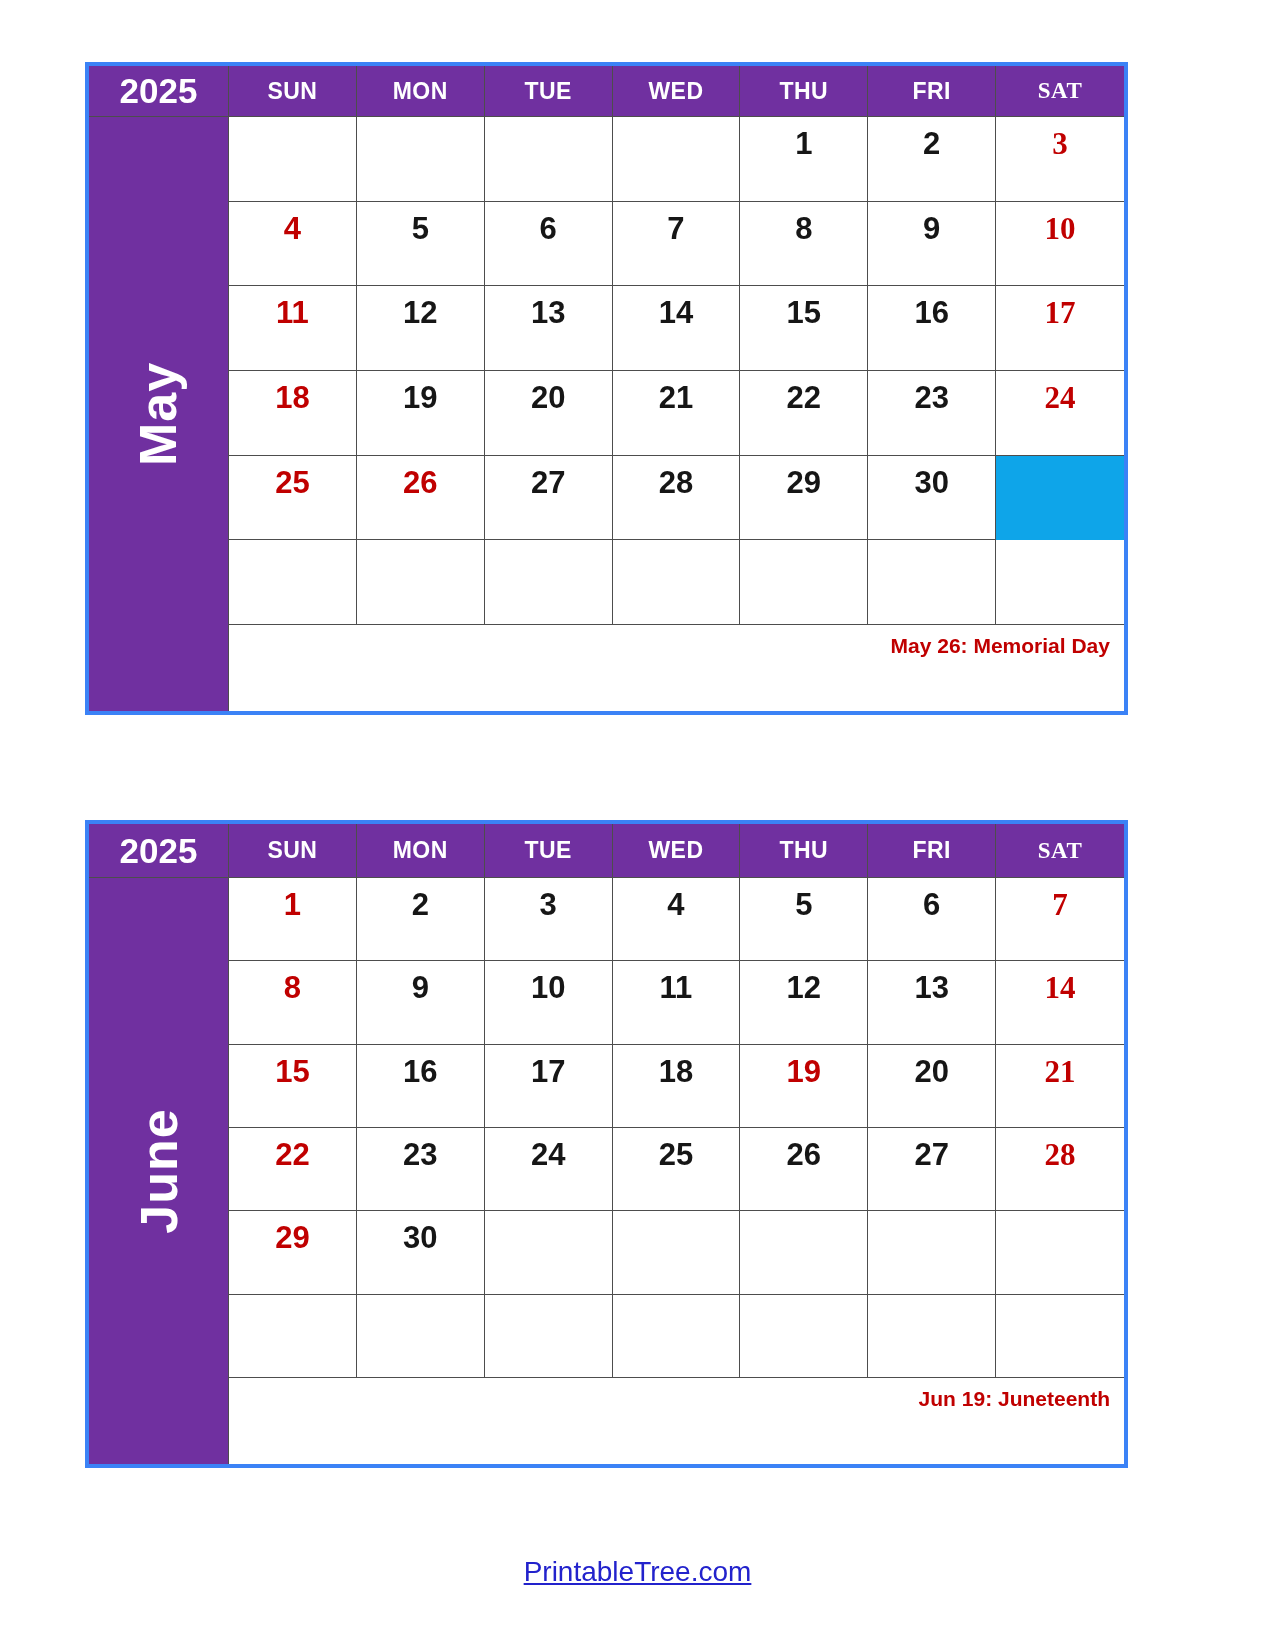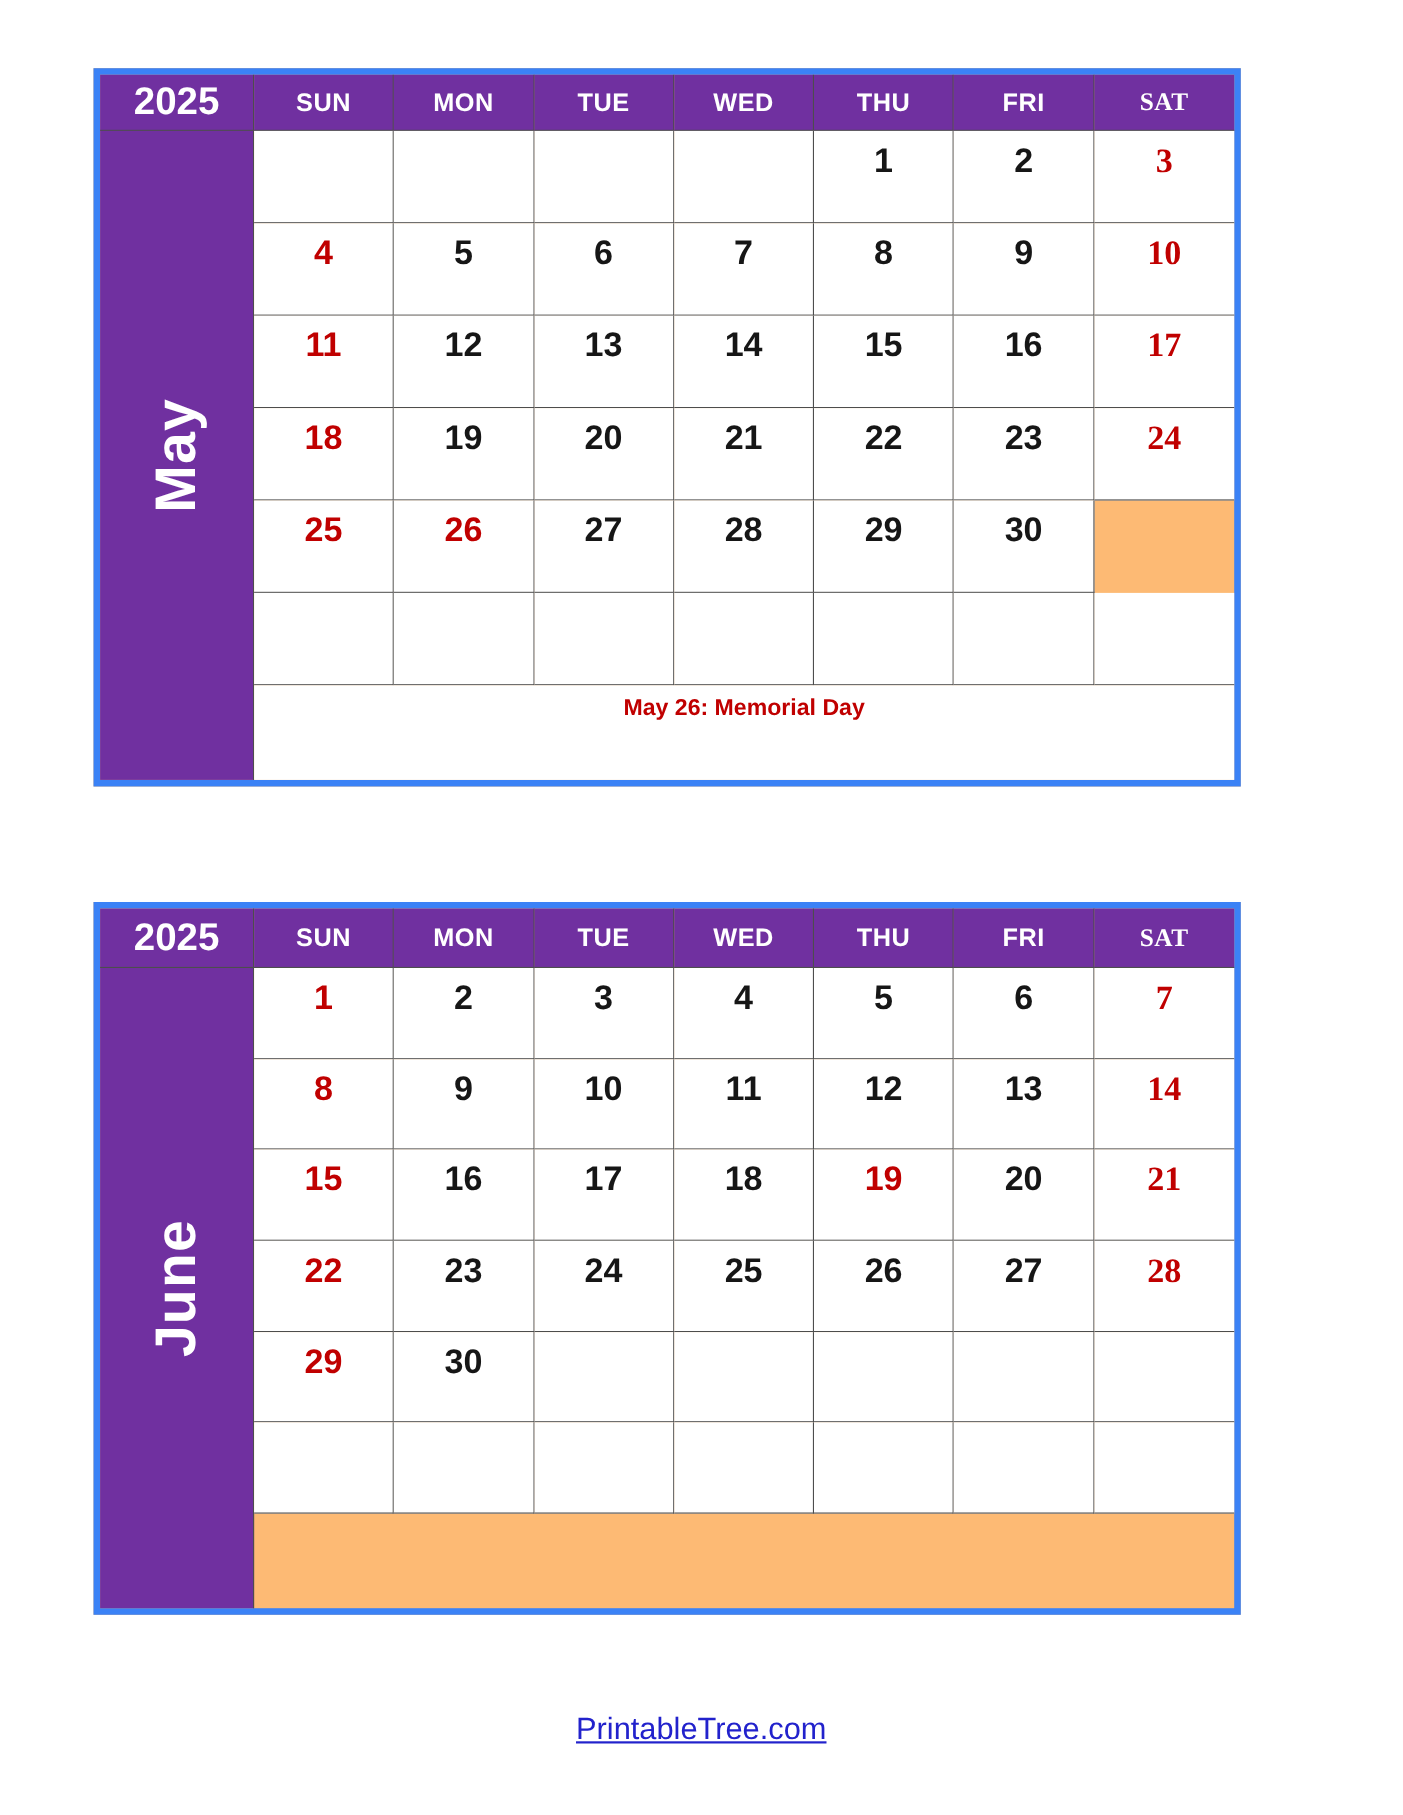--- a/index.html
+++ b/index.html
@@ -10,22 +10,22 @@
     position: relative;
     font-family: "Liberation Sans", "DejaVu Sans", sans-serif;
   }
 
   .calendar {
     position: absolute;
     left: 85px;
     width: 1043px;
     display: grid;
     grid-template-columns: 140px repeat(7, 1fr);
-    border: 6px solid #3b82f6;
-    background: #fdba74;
+    border: 4px solid #3b82f6;
+    background: #0ea5e9;
   }
   #cal-0 { top: 62px;  height: 653px; grid-template-rows: 51px repeat(6, 1fr) 86px; }
   #cal-1 { top: 820px; height: 648px; grid-template-rows: 54px repeat(6, 1fr) 86px; }
 
   .cell {
     border-right: 1px solid #4d4d4d;
     border-bottom: 1px solid #4d4d4d;
     overflow: hidden;
   }
   .cell.c7 { border-right: none; font-family: Liberation Serif, serif; }
@@ -68,21 +68,21 @@
   }
   .day-cell.red { color: #C00000; }
   .holiday-cell {
     grid-column: 2 / span 7;
     grid-row: 8;
     background: #ffffff;
     border-right: none; border-bottom: none;
     padding: 9px 14px;
     font-size: 21px; font-weight: bold;
     color: #C00000;
-    text-align: center;
+    text-align: right;
   }
 
   .footer {
     position: absolute;
     top: 1556px; left: 0;
     width: 100%;
     text-align: center;
   }
   .footer a {
     color: #2222CC;
@@ -196,17 +196,18 @@
     <div class="cell day-cell" style="grid-area: 6 / 6;"></div>
     <div class="cell day-cell" style="grid-area: 6 / 7;"></div>
     <div class="cell day-cell c7" style="grid-area: 6 / 8;"></div>
     <div class="cell day-cell" style="grid-area: 7 / 2;"></div>
     <div class="cell day-cell" style="grid-area: 7 / 3;"></div>
     <div class="cell day-cell" style="grid-area: 7 / 4;"></div>
     <div class="cell day-cell" style="grid-area: 7 / 5;"></div>
     <div class="cell day-cell" style="grid-area: 7 / 6;"></div>
     <div class="cell day-cell" style="grid-area: 7 / 7;"></div>
     <div class="cell day-cell c7" style="grid-area: 7 / 8;"></div>
+    <div class="cell holiday-cell">Jun 19: Juneteenth</div>
   </section>
 
 <div class="footer">
   <a>PrintableTree.com</a>
 </div>
 
 </body></html>

